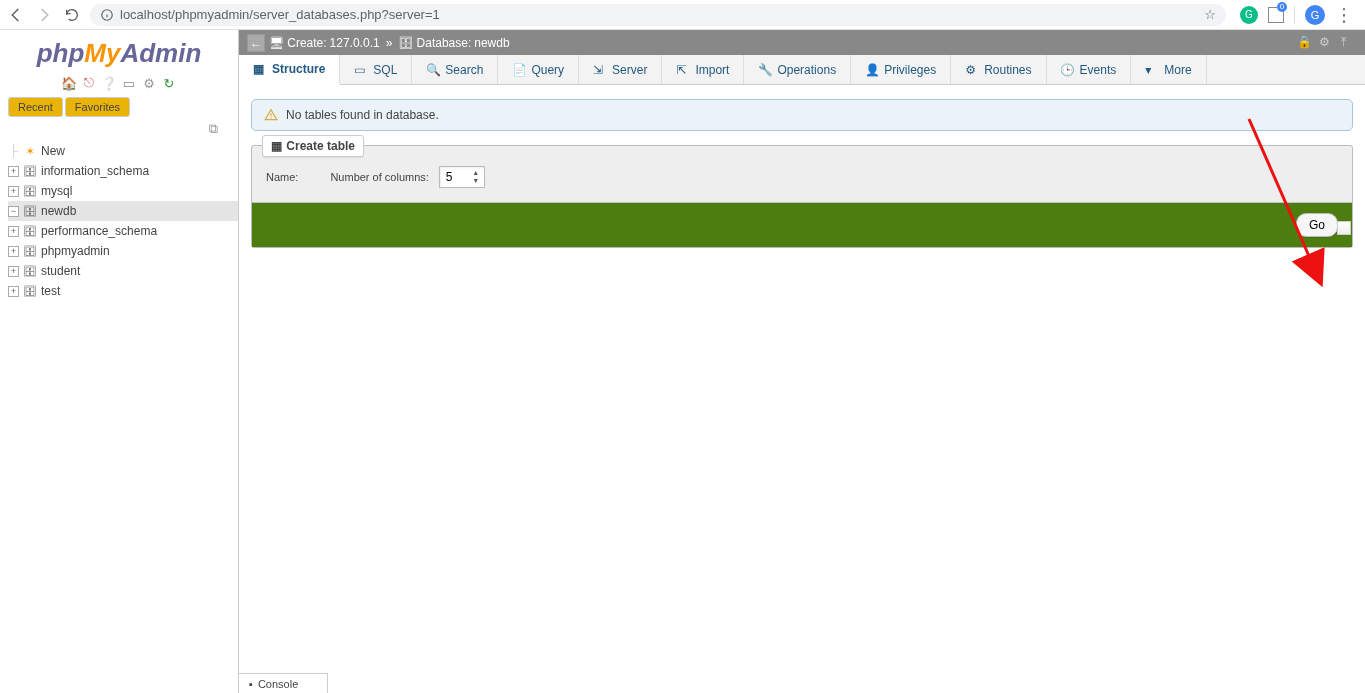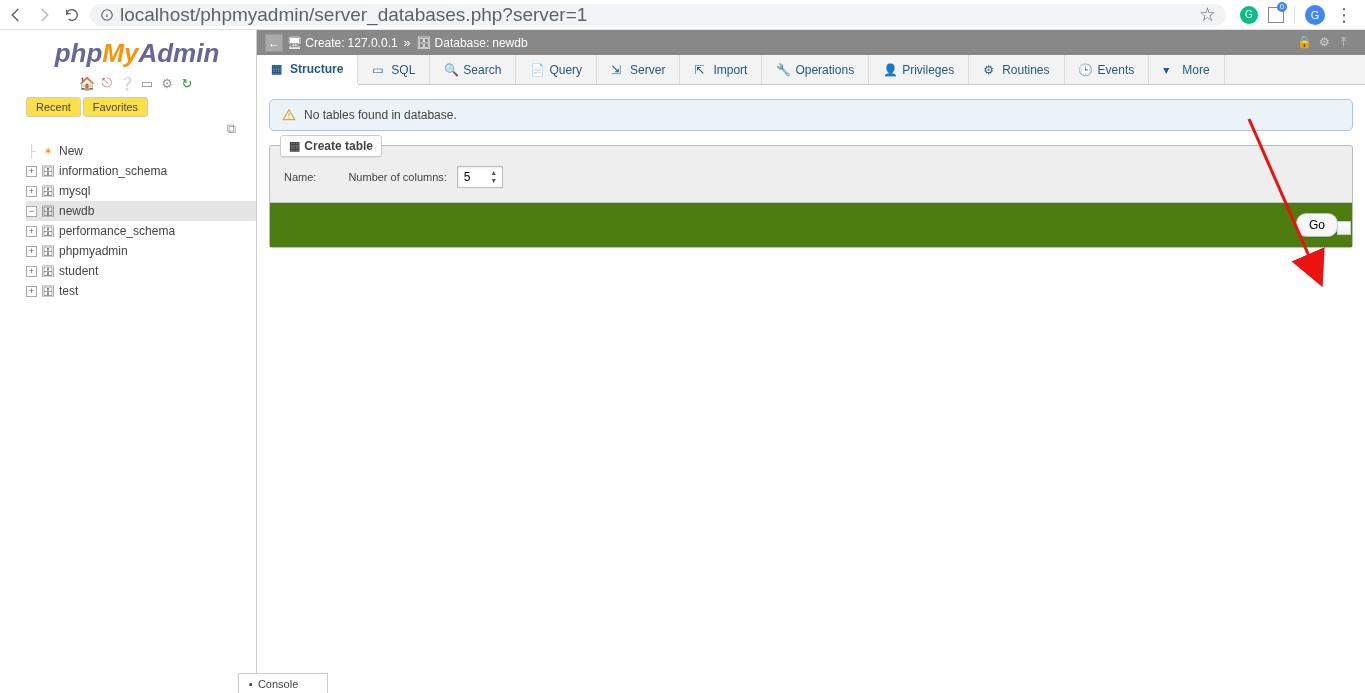--- a/index.html
+++ b/index.html
@@ -2,44 +2,44 @@
 <html><head>
 <meta charset="utf-8">
 <style>
 * { margin: 0; padding: 0; box-sizing: border-box; }
 body { font-family: sans-serif; font-size: 12px; color: #444; background: #fff; width: 1365px; height: 693px; overflow: hidden; position: relative; }
 
 
 .browser-bar { height: 30px; display: flex; align-items: center; padding: 0 6px; border-bottom: 1px solid #e0e0e0; gap: 8px; }
 .nav-icon { width: 20px; height: 20px; display: flex; align-items: center; justify-content: center; color: #5f6368; cursor: pointer; }
 .nav-icon.disabled { color: #bbb; }
-.url-bar { flex: 1; height: 22px; border-radius: 12px; background: #f1f3f4; display: flex; align-items: center; padding: 0 10px; gap: 6px; font-size: 19px; color: #5f6368; }
+.url-bar { flex: 1; height: 22px; border-radius: 12px; background: #f1f3f4; display: flex; align-items: center; padding: 0 10px; gap: 6px; font-size: 13px; color: #5f6368; }
 .url-text { flex: 1; }
 .ext-icons { display: flex; align-items: center; gap: 10px; padding: 0 6px; }
 .ext-circle { width: 18px; height: 18px; border-radius: 50%; display: flex; align-items: center; justify-content: center; font-size: 10px; color: #fff; }
 .ext-g { background: #0bbd87; }
 .ext-box { width: 16px; height: 16px; border: 1px solid #888; position: relative; }
 .ext-box::after { content: "0"; position: absolute; top: -6px; right: -4px; font-size: 8px; background: #4285f4; color: #fff; border-radius: 50%; width: 10px; height: 10px; display: flex; align-items: center; justify-content: center; }
 .sep-v { width: 1px; height: 18px; background: #ddd; }
 .avatar { width: 20px; height: 20px; border-radius: 50%; background: #4285f4; color: #fff; display: flex; align-items: center; justify-content: center; font-size: 11px; }
 .dots { font-size: 18px; color: #5f6368; }
 
 
-.app { display: flex; height: calc(693px - 30px); margin-left: 18px; }
+.app { display: flex; height: calc(693px - 30px); }
 
 
 .sidebar { width: 238px; background: #fff; position: relative; }
 .logo { text-align: center; padding: 8px 0 4px; font-family: "Trebuchet MS", sans-serif; font-size: 26px; font-weight: bold; font-style: italic; }
 .logo .p1 { color: #666699; }
 .logo .p2 { color: #f89406; }
 .logo .p3 { color: #666699; }
 .tool-icons { text-align: center; padding: 2px 0 6px; display: flex; justify-content: center; gap: 4px; }
 .tool-icons span { width: 16px; height: 16px; display: inline-flex; align-items: center; justify-content: center; font-size: 13px; }
 .sidebar-tabs { display: flex; padding: 0 8px; gap: 2px; }
-.side-tab { padding: 3px 9px; background: #fde047; border: 1px solid #ccc; border-radius: 3px; font-size: 11px; cursor: pointer; }
+.side-tab { padding: 3px 9px; background: #eab308; border: 1px solid #ccc; border-radius: 3px; font-size: 11px; cursor: pointer; }
 .link-icon { text-align: right; padding: 4px 20px 2px; color: #999; font-size: 13px; }
 .tree { padding: 2px 0 0 8px; }
 .tree-item { display: flex; align-items: center; height: 20px; gap: 4px; cursor: pointer; font-size: 12px; }
 .tree-item.selected { background: #e5e5e5; }
 .tree-expand { width: 11px; height: 11px; border: 1px solid #aaa; display: flex; align-items: center; justify-content: center; font-size: 9px; line-height: 1; background: #fff; color: #666; }
 .tree-line { width: 11px; text-align: center; color: #ccc; }
 .db-icon { width: 14px; height: 14px; display: inline-flex; align-items: center; justify-content: center; font-size: 11px; }
 .new-icon { color: #f89406; }
 
 

